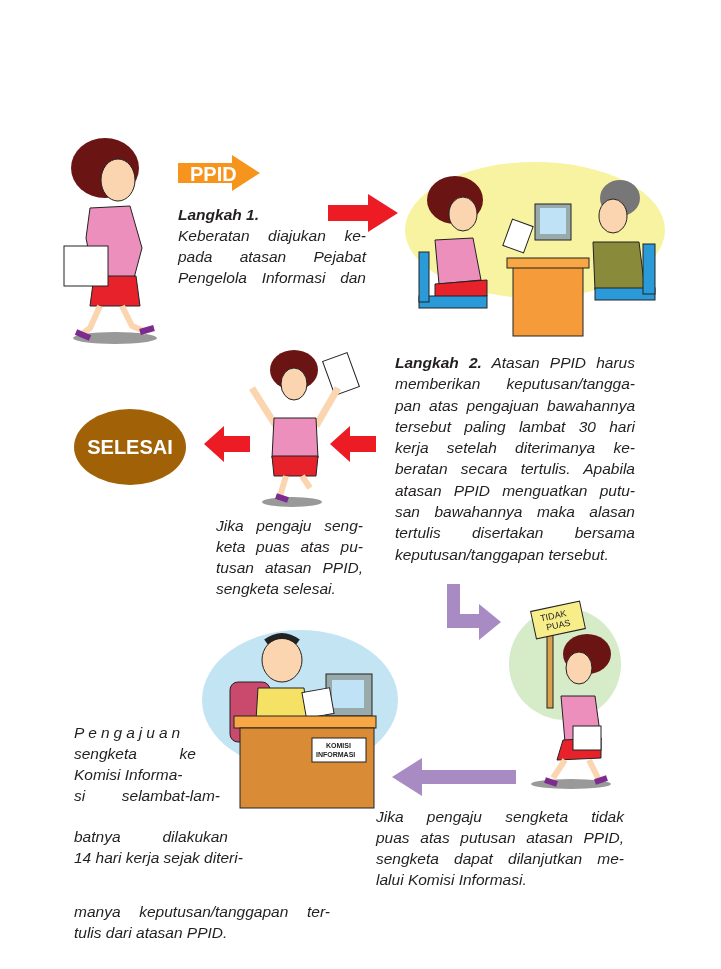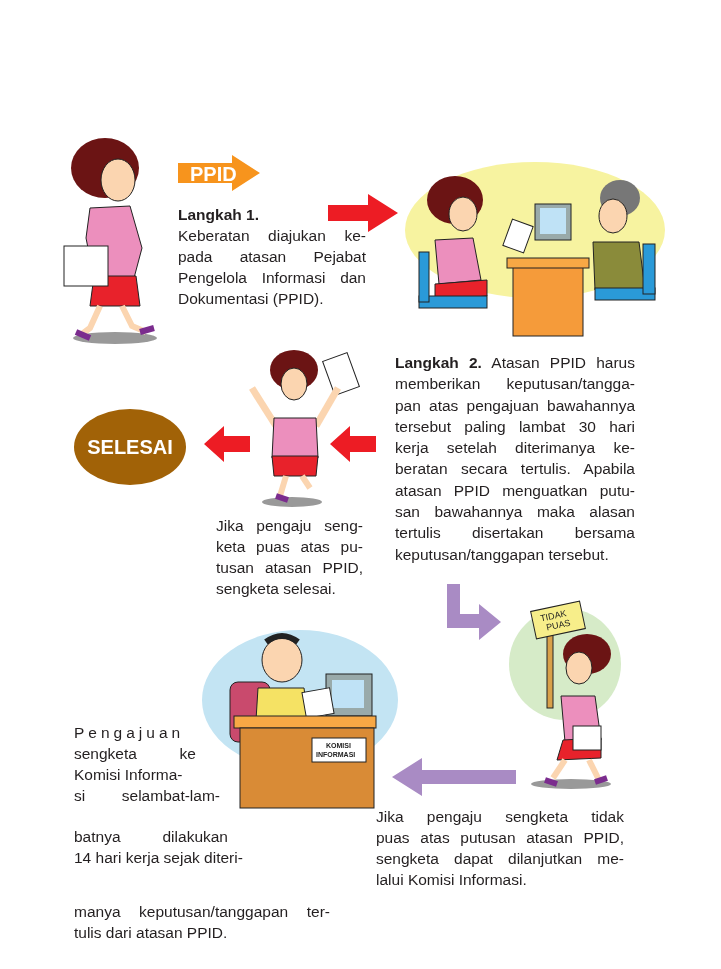--- a/index.html
+++ b/index.html
@@ -1,18 +1,18 @@
 <!DOCTYPE html>
 <html><head>
 <meta charset="utf-8">
 <style>
   html,body{margin:0;padding:0;background:#ffffff;}
   body{width:721px;height:969px;position:relative;overflow:hidden;font-family:"Liberation Sans",sans-serif;color:#231f20;}
   .abs{position:absolute;}
-  .txt{font-size:15.5px;line-height:21px;text-align:justify;color:#231f20;}
+  .txt{font-size:15.5px;line-height:21px;text-align:justify;color:#231f20;font-style:italic;}
   .txt b{font-weight:bold;}
   .line{display:block;text-align:justify;text-align-last:justify;}
   .line.last{text-align-last:left;}
   .ppid{left:178px;top:155px;width:82px;height:36px;}
   .ppid-label{position:absolute;left:12px;top:8px;color:#fff;font-weight:bold;font-size:20px;}
   .selesai{left:74px;top:409px;width:112px;height:76px;border-radius:50%;background:#a16207;color:#fff;font-weight:bold;font-size:20px;display:flex;align-items:center;justify-content:center;}
 </style>
 </head>
 <body>
 
@@ -36,21 +36,20 @@
     <path d="M0 8 H54 V0 L82 18 L54 36 V28 H0 Z" fill="#f7941d"></path>
   </svg>
   <span class="ppid-label">PPID</span>
 </div>
 
 <div class="abs txt" style="left:178px;top:204px;width:188px;">
   <span class="line last" style="font-weight:bold;"><b>Langkah 1.</b></span>
   <span class="line">Keberatan diajukan ke-</span>
   <span class="line">pada atasan Pejabat</span>
   <span class="line">Pengelola Informasi dan</span>
-  <span class="line last">Dokumentasi (PPID).</span>
 </div>
 
 <div class="abs" style="left:328px;top:194px;">
   <svg width="70" height="38" viewBox="0 0 70 38">
       <path d="M0 11 H40 V0 L70 19 L40 38 V27 H0 Z" fill="#ed1c24"></path>
     </svg>
 </div>
 
 <div class="abs" style="left:395px;top:160px;width:275px;height:180px;">
   <svg width="275" height="180" viewBox="0 0 275 180">

